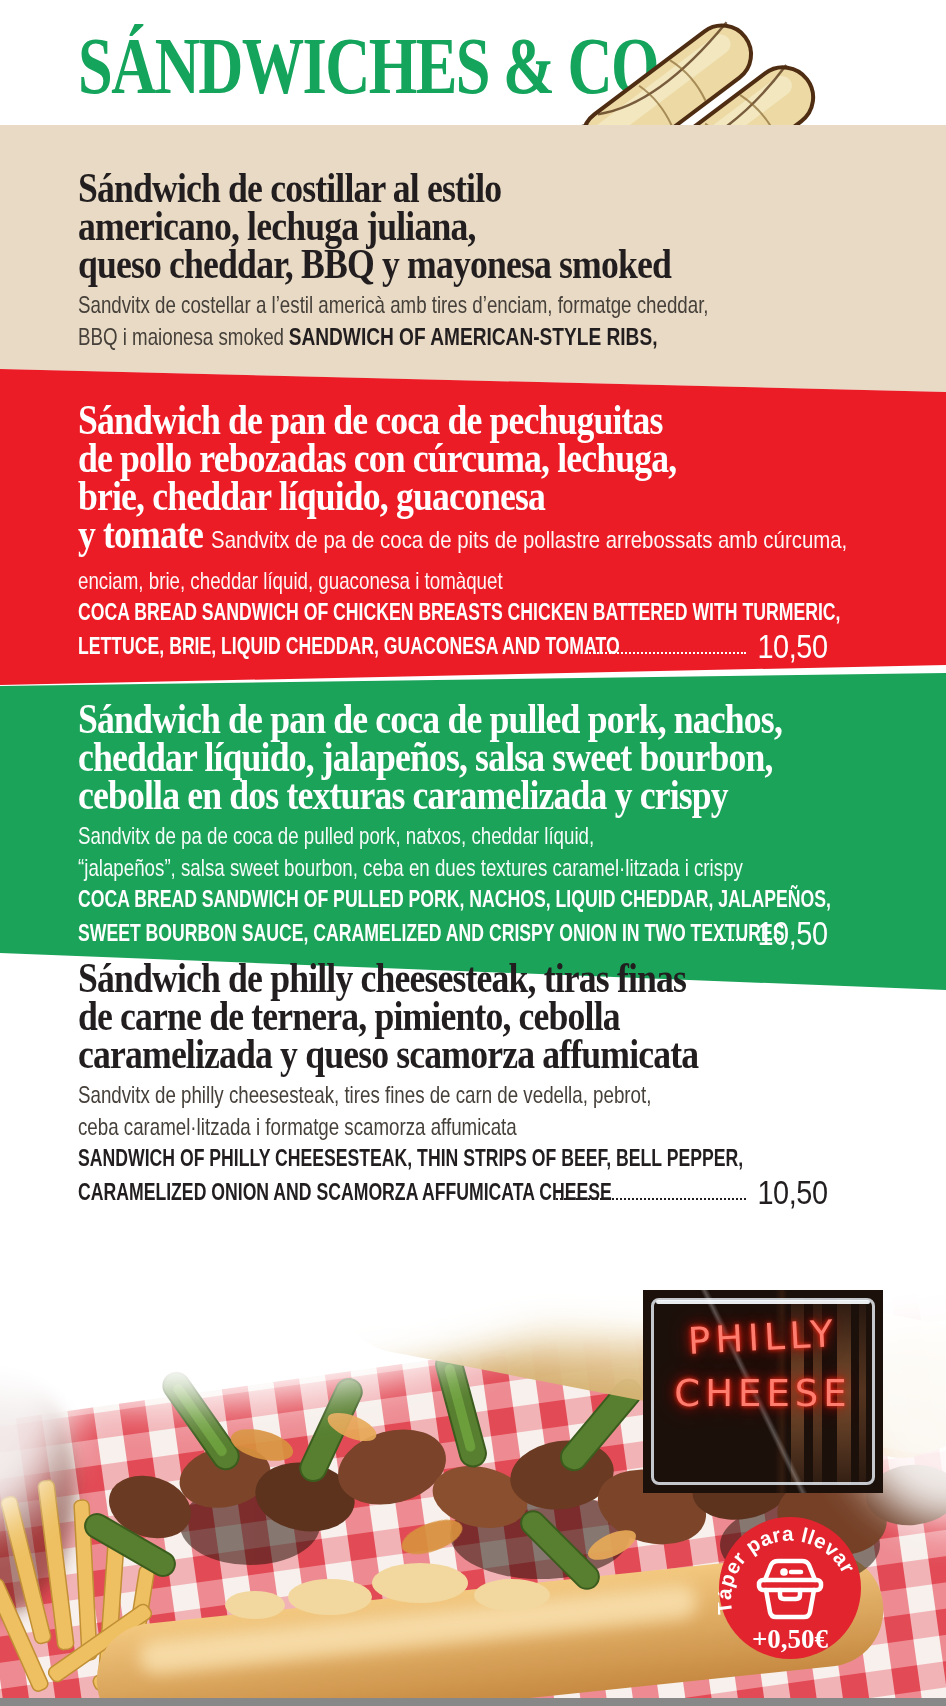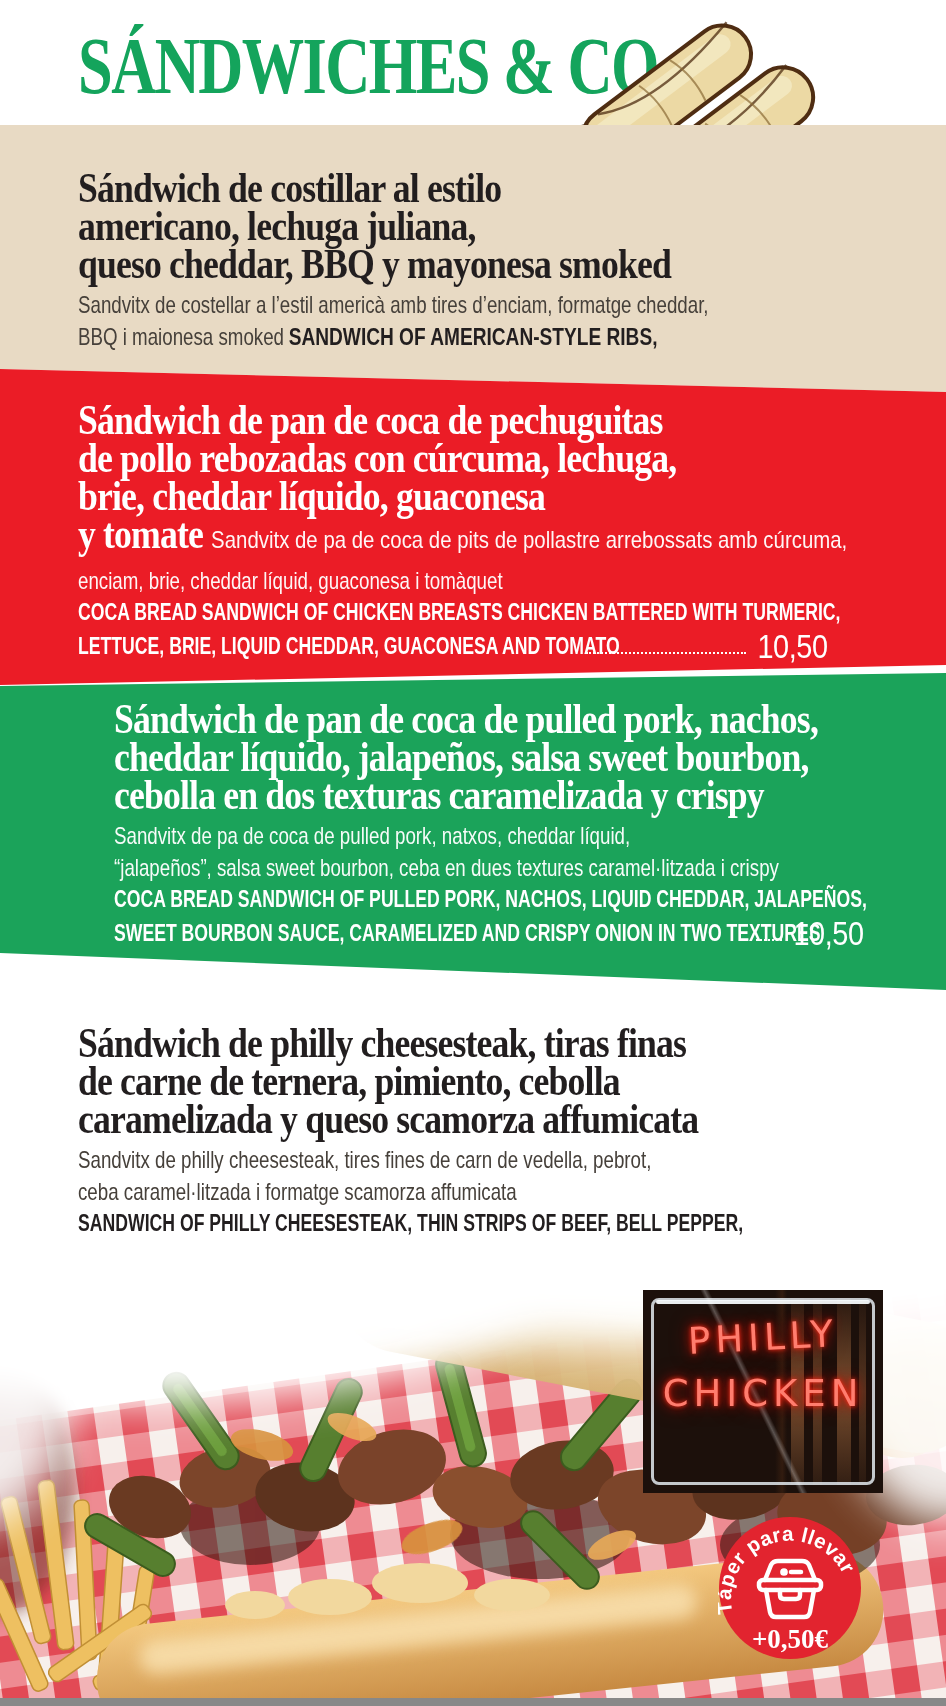--- a/index.html
+++ b/index.html
@@ -15,22 +15,22 @@
   .band{position:absolute;left:0;width:946px;}
   #band-beige{top:125px;height:270px;background:#e8dac4;
       clip-path:polygon(0 0,946px 0,946px 267px,0 244px);}
   #band-red{top:369px;height:320px;background:#eb1c26;color:#fff;
       clip-path:polygon(0 0,946px 23px,946px 296px,0 316px);}
   #band-green{top:673px;height:317px;background:#1ba35a;color:#fff;
       clip-path:polygon(0 13px,946px 0,946px 317px,0 280px);}
   .content{position:absolute;left:78px;width:750px;}
   #band-beige .content{top:16px;color:#221e1f;margin-top:28px;}
   #band-red .content{top:32px;}
-  #band-green .content{top:27px;margin-left:36px;}
-  #sec-philly{position:absolute;top:1024px;left:78px;width:750px;color:#221e1f;}
+  #band-green .content{top:27px;}
+  #sec-philly{position:absolute;top:959px;left:78px;width:750px;color:#221e1f;}
 
   
   .hline{font-family:"Liberation Serif",serif;font-weight:bold;font-size:42px;line-height:38px;
     letter-spacing:-1px;transform:scaleX(.85);transform-origin:left top;white-space:nowrap;}
   .dline{font-size:24px;line-height:32px;transform:scaleX(.78);transform-origin:left top;white-space:nowrap;}
   .on-light .dline{color:#46403a;}
   .cline{font-weight:bold;font-size:24.5px;line-height:30px;transform:scaleX(.72);
     transform-origin:left top;white-space:nowrap;}
   .desc-gap{height:6px;}
   .caps-inline{font-family:"Liberation Sans",sans-serif;font-weight:bold;font-size:24.5px;
@@ -292,21 +292,21 @@
 
   <div id="neon-sign">
     <div id="streak-a" class="streak"></div>
     <div id="streak-b" class="streak"></div>
     <div id="streak-c" class="streak"></div>
     <div id="streak-d" class="streak"></div>
     <div id="neon-frame"></div>
     <div id="neon-glass"></div>
     <div id="neon-text">
       <div id="neon-line-0" class="neon-line">PHILLY</div>
-      <div class="neon-line">CHICKEN</div>
+      <div class="neon-line">CHEESE</div>
     </div>
   </div>
 
   <svg id="badge" width="144" height="144" viewBox="0 0 144 144">
     <defs>
       <path id="badgeArc" d="M 15 99 A 59 59 0 1 1 129 99" fill="none"></path>
     </defs>
     <circle cx="72" cy="72" r="71" fill="#e2242f"></circle>
     <text font-family="Liberation Sans, sans-serif" font-size="20.5" font-weight="bold" fill="#ffffff" letter-spacing="0.5">
       <textPath href="#badgeArc" startOffset="2">Táper para llevar</textPath>

